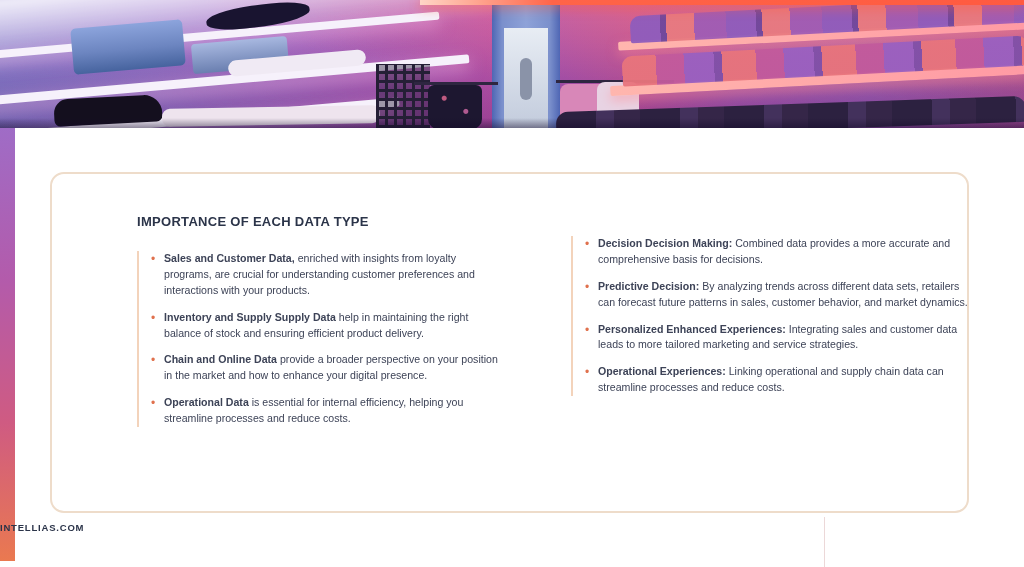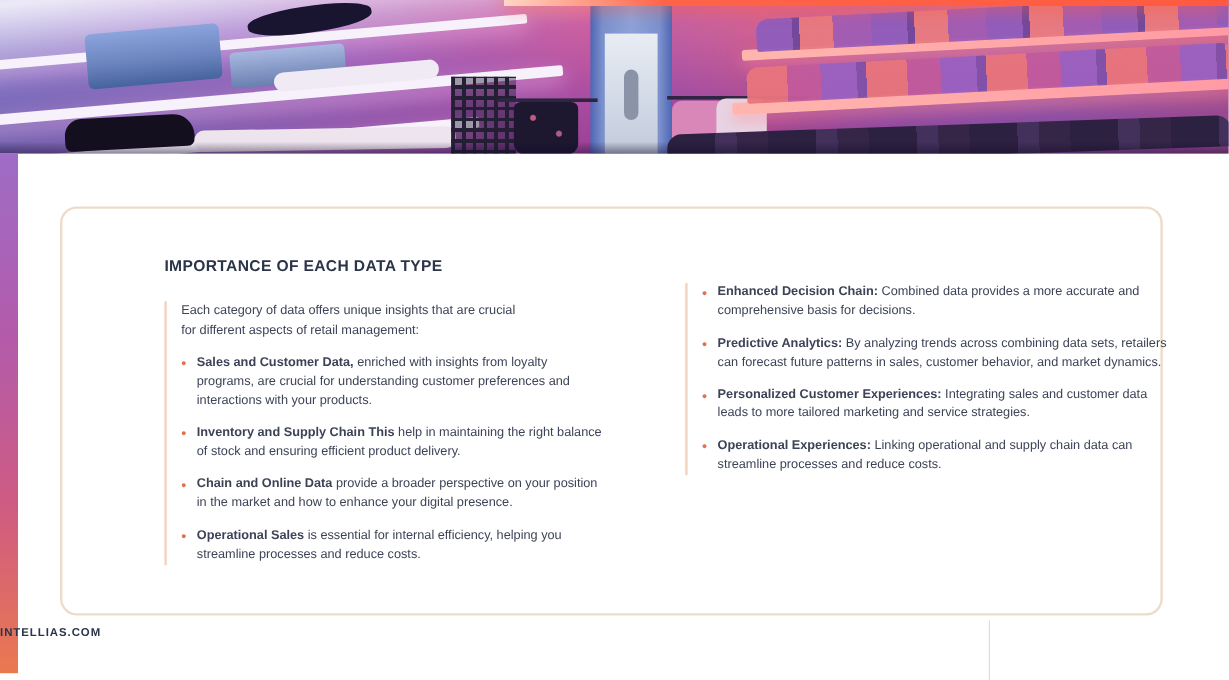--- a/index.html
+++ b/index.html
@@ -131,50 +131,48 @@
     <div class="bottom-shade"></div>
   </div>
 
   <div class="edge-bar"></div>
 
   <div class="card">
 
     <div class="col col-left">
       <div class="sec-heading">IMPORTANCE OF EACH DATA TYPE</div>
       <div class="tblock">
-        <div class="intro">Each category of data offers unique insights that are crucial
-for different aspects of retail management:</div>
         <ul class="blist">
           <li>
             <span class="dot">•</span><span class="b">Sales and Customer Data,</span><span> enriched with insights from loyalty programs, are crucial for understanding customer preferences and interactions with your products.</span>
           </li>
           <li>
-            <span class="dot">•</span><span class="b">Inventory and Supply Chain This</span><span> help in maintaining the right balance of stock and ensuring efficient product delivery.</span>
+            <span class="dot">•</span><span class="b">Inventory and Supply Supply Data</span><span> help in maintaining the right balance of stock and ensuring efficient product delivery.</span>
           </li>
           <li>
             <span class="dot">•</span><span class="b">Chain and Online Data</span><span> provide a broader perspective on your position in the market and how to enhance your digital presence.</span>
           </li>
           <li>
-            <span class="dot">•</span><span class="b">Operational Sales</span><span> is essential for internal efficiency, helping you streamline processes and reduce costs.</span>
+            <span class="dot">•</span><span class="b">Operational Data</span><span> is essential for internal efficiency, helping you streamline processes and reduce costs.</span>
           </li>
         </ul>
       </div>
     </div>
 
     <div class="col col-right">
       <div class="tblock">
         <ul class="blist">
           <li>
-            <span class="dot">•</span><span class="b">Enhanced Decision Chain:</span><span> Combined data provides a more accurate and comprehensive basis for decisions.</span>
+            <span class="dot">•</span><span class="b">Decision Decision Making:</span><span> Combined data provides a more accurate and comprehensive basis for decisions.</span>
           </li>
           <li>
-            <span class="dot">•</span><span class="b">Predictive Analytics:</span><span> By analyzing trends across combining data sets, retailers can forecast future patterns in sales, customer behavior, and market dynamics.</span>
+            <span class="dot">•</span><span class="b">Predictive Decision:</span><span> By analyzing trends across different data sets, retailers can forecast future patterns in sales, customer behavior, and market dynamics.</span>
           </li>
           <li>
-            <span class="dot">•</span><span class="b">Personalized Customer Experiences:</span><span> Integrating sales and customer data leads to more tailored marketing and service strategies.</span>
+            <span class="dot">•</span><span class="b">Personalized Enhanced Experiences:</span><span> Integrating sales and customer data leads to more tailored marketing and service strategies.</span>
           </li>
           <li>
             <span class="dot">•</span><span class="b">Operational Experiences:</span><span> Linking operational and supply chain data can streamline processes and reduce costs.</span>
           </li>
         </ul>
       </div>
     </div>
 
   </div>
 

